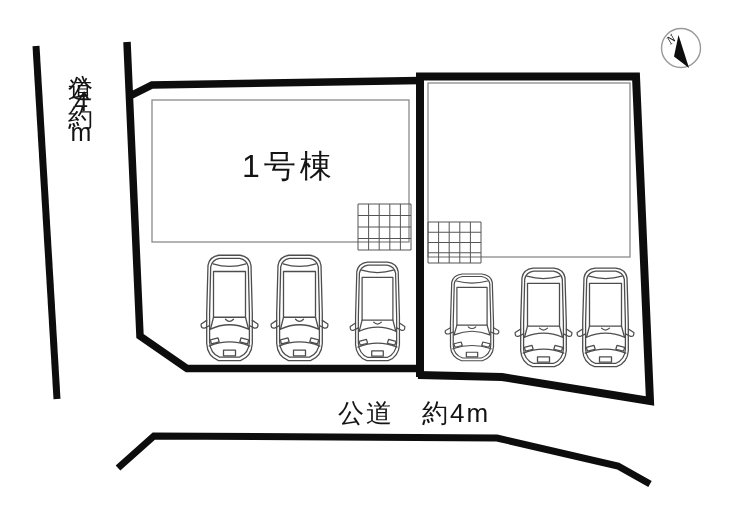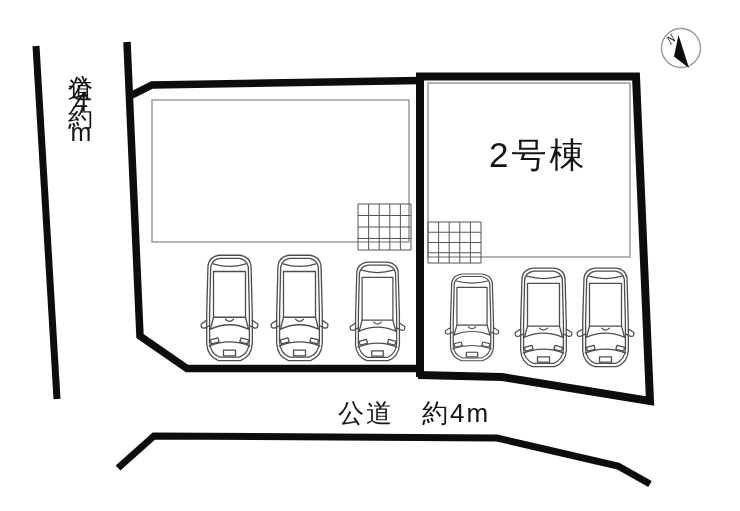--- a/index.html
+++ b/index.html
@@ -71,18 +71,18 @@
 
     <g>
       <circle cx="681" cy="48" r="19.5" fill="#ffffff" stroke="#999999" stroke-width="1.4"></circle>
       <polygon points="678.5,35 689,68 674,56.5" fill="#0d0d0d"></polygon>
       <text x="666" y="43" transform="rotate(-40 671 38)" font-size="12" font-style="italic" fill="#111" font-family="Liberation Serif, serif">N</text>
     </g>
   </svg>
 
   <div class="label road-label-left">公道　約4m</div>
 
+  <div class="label plot-label-1">1号棟</div>
 
-  <div class="label plot-label-2">2号棟</div>
 
   <div class="label road-label-bottom">公道　約4m</div>
 
 </div>
 
 </body></html>

